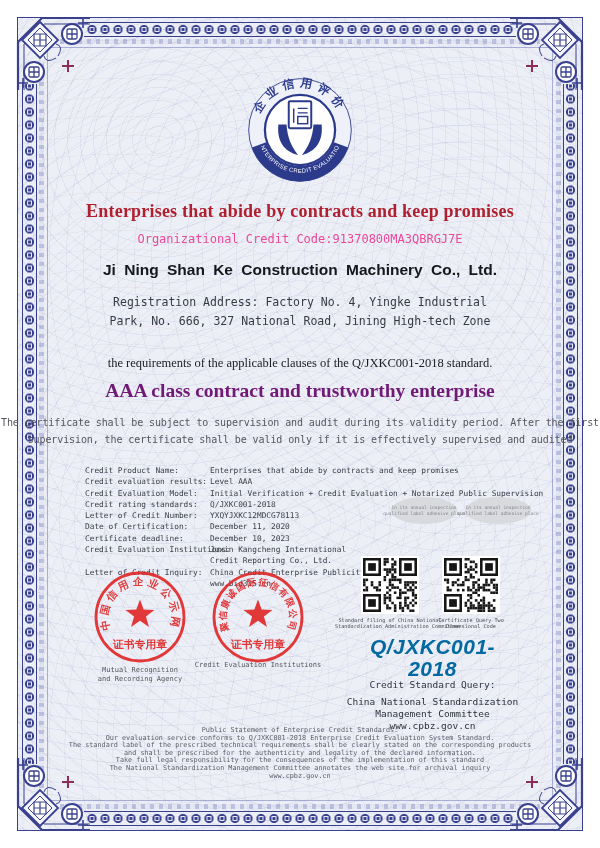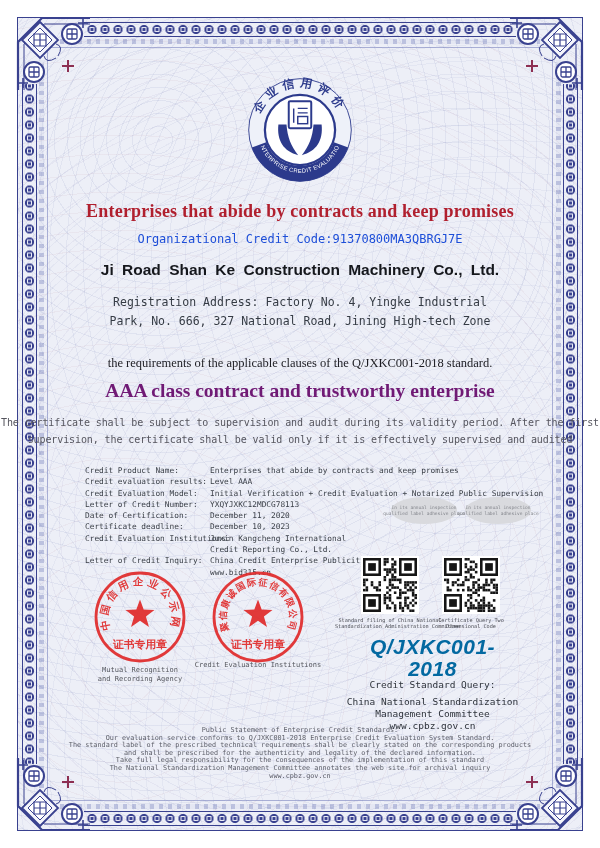--- a/index.html
+++ b/index.html
@@ -33,21 +33,21 @@
   .corner.bl{bottom:12px;left:12px;transform:scaleY(-1)}.corner.br{bottom:12px;right:12px;transform:scale(-1,-1)}
   .mini-cross{position:absolute;width:12px;height:12px;}
   .mini-cross:before,.mini-cross:after{content:"";position:absolute;background:#8d2f52;}
   .mini-cross:before{left:5px;top:0;width:2px;height:12px;}
   .mini-cross:after{top:5px;left:0;height:2px;width:12px;}
   
   .mono{font-family:"DejaVu Sans Mono","Liberation Mono",monospace;}
   .serif{font-family:"Liberation Serif","DejaVu Serif",serif;}
   .center{text-align:center;white-space:nowrap;}
   .title{left:0;width:600px;top:201px;font-size:18px;font-weight:bold;color:#b01f2e;letter-spacing:.2px;}
-  .orgcode{left:0;width:600px;top:232px;font-size:12px;color:#1d4ed8;}
+  .orgcode{left:0;width:600px;top:232px;font-size:12px;color:#ec4899;}
   .company{left:0;width:600px;top:261px;font-size:15.5px;font-weight:bold;color:#15171c;word-spacing:4px;}
   .addr1{left:0;width:600px;top:295px;font-size:11.5px;color:#353b44;}
   .addr2{left:0;width:600px;top:314px;font-size:11.5px;color:#353b44;}
   .stmt{left:0;width:600px;font-size:12.5px;color:#1c1c22;}
   .stmt1{top:339px}.stmt2{top:356px}
   .grade{left:0;width:600px;top:380px;font-size:19.5px;font-weight:bold;color:#701a75;}
   .sup{left:0;width:600px;font-size:10px;letter-spacing:-.1px;color:#55555e;}
   .sup1{top:417px}.sup2{top:434px}
   .details{left:85px;top:453px;width:470px;font-size:7.8px;color:#3b4048;margin-top:12px;}
   .drow{display:flex;line-height:11.3px;white-space:nowrap;}
@@ -177,40 +177,44 @@
     <circle cx="60" cy="60" r="39" fill="#ffffff" stroke="#2c3a8c" stroke-width="2.5"></circle>
     <rect x="47.5" y="28" width="25" height="30" rx="1.5" fill="#ffffff" stroke="#2c3a8c" stroke-width="2.2"></rect>
     <path d="M53 36 v16 M57.5 36 h11 M57.5 41 h11" stroke="#2c3a8c" stroke-width="1.6" fill="none"></path>
     <rect x="57.5" y="45" width="11" height="8" fill="none" stroke="#2c3a8c" stroke-width="1.6"></rect>
     <path d="M36 54 C34 72 42 84 58 88 C50 78 46 68 45 54 Z" fill="#2c3a8c"></path>
     <path d="M84 54 C86 72 78 84 62 88 C70 78 74 68 75 54 Z" fill="#2c3a8c"></path>
   </svg>
 
   <div class="abs serif center title">Enterprises that abide by contracts and keep promises</div>
   <div class="abs mono center orgcode">Organizational Credit Code:91370800MA3QBRGJ7E</div>
-  <div class="abs center company">Ji Road Shan Ke Construction Machinery Co., Ltd.</div>
+  <div class="abs center company">Ji Ning Shan Ke Construction Machinery Co., Ltd.</div>
   <div class="abs mono center addr1">Registration Address: Factory No. 4, Yingke Industrial</div>
   <div class="abs mono center addr2">Park, No. 666, 327 National Road, Jining High-tech Zone</div>
   <div class="abs serif center stmt stmt2">the requirements of the applicable clauses of the Q/JXKC001-2018 standard.</div>
   <div class="abs serif center grade">AAA class contract and trustworthy enterprise</div>
   <div class="abs mono center sup sup1">The certificate shall be subject to supervision and audit during its validity period. After the first</div>
   <div class="abs mono center sup sup2">supervision, the certificate shall be valid only if it is effectively supervised and audited</div>
 
   <div class="abs mono details">
     <div class="drow">
         <span class="dlabel">Credit Product Name:</span>
         <span class="dvalue">Enterprises that abide by contracts and keep promises</span>
       </div>
     <div class="drow">
         <span class="dlabel">Credit evaluation results:</span>
         <span class="dvalue">Level AAA</span>
       </div>
     <div class="drow">
         <span class="dlabel">Credit Evaluation Model:</span>
         <span class="dvalue">Initial Verification + Credit Evaluation + Notarized Public Supervision</span>
+      </div>
+    <div class="drow">
+        <span class="dlabel">Credit rating standards:</span>
+        <span class="dvalue">Q/JXKC001-2018</span>
       </div>
     <div class="drow">
         <span class="dlabel">Letter of Credit Number:</span>
         <span class="dvalue">YXQYJXKC12MDCG78113</span>
       </div>
     <div class="drow">
         <span class="dlabel">Date of Certification:</span>
         <span class="dvalue">December 11, 2020</span>
       </div>
     <div class="drow">

